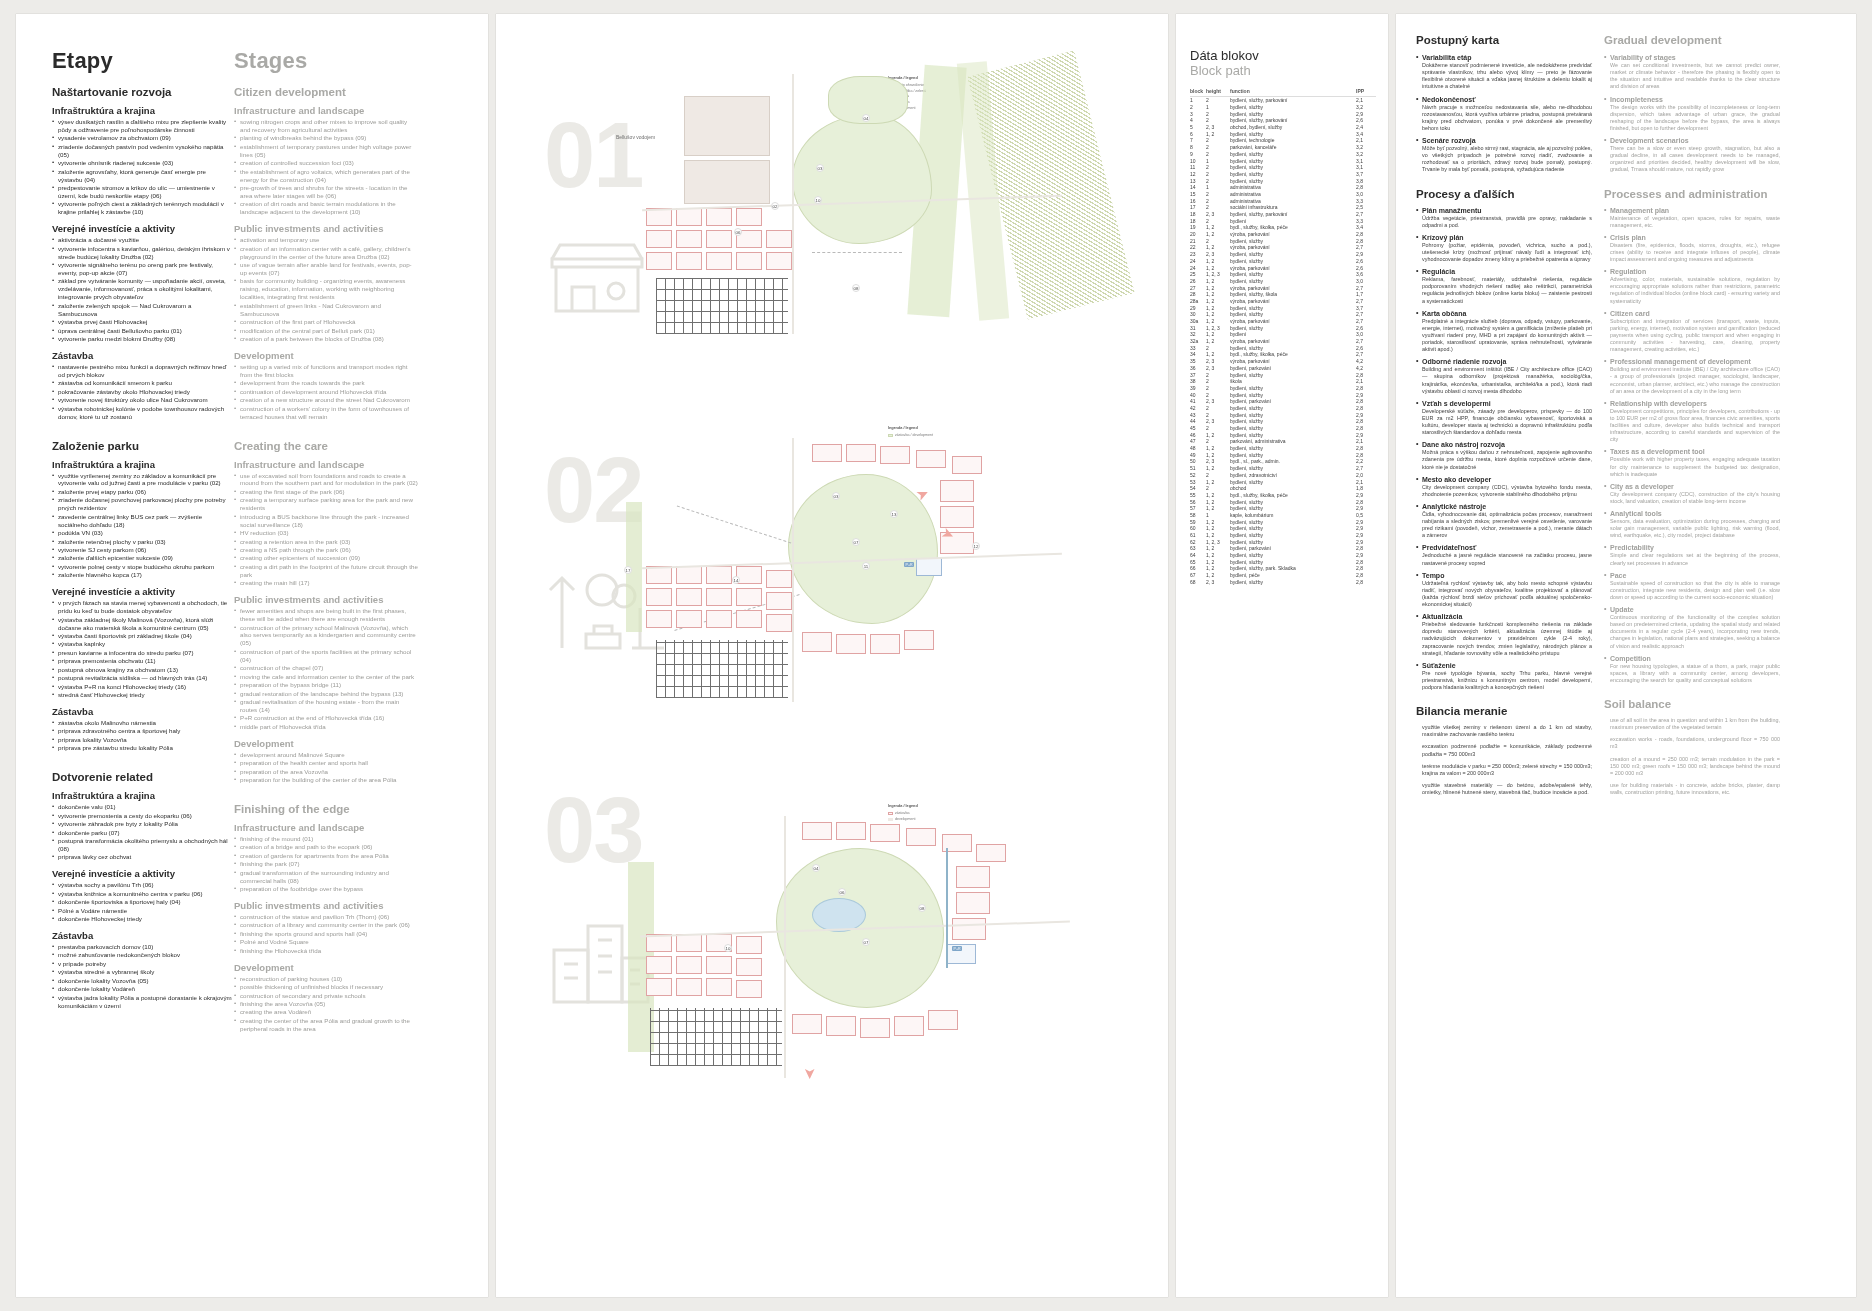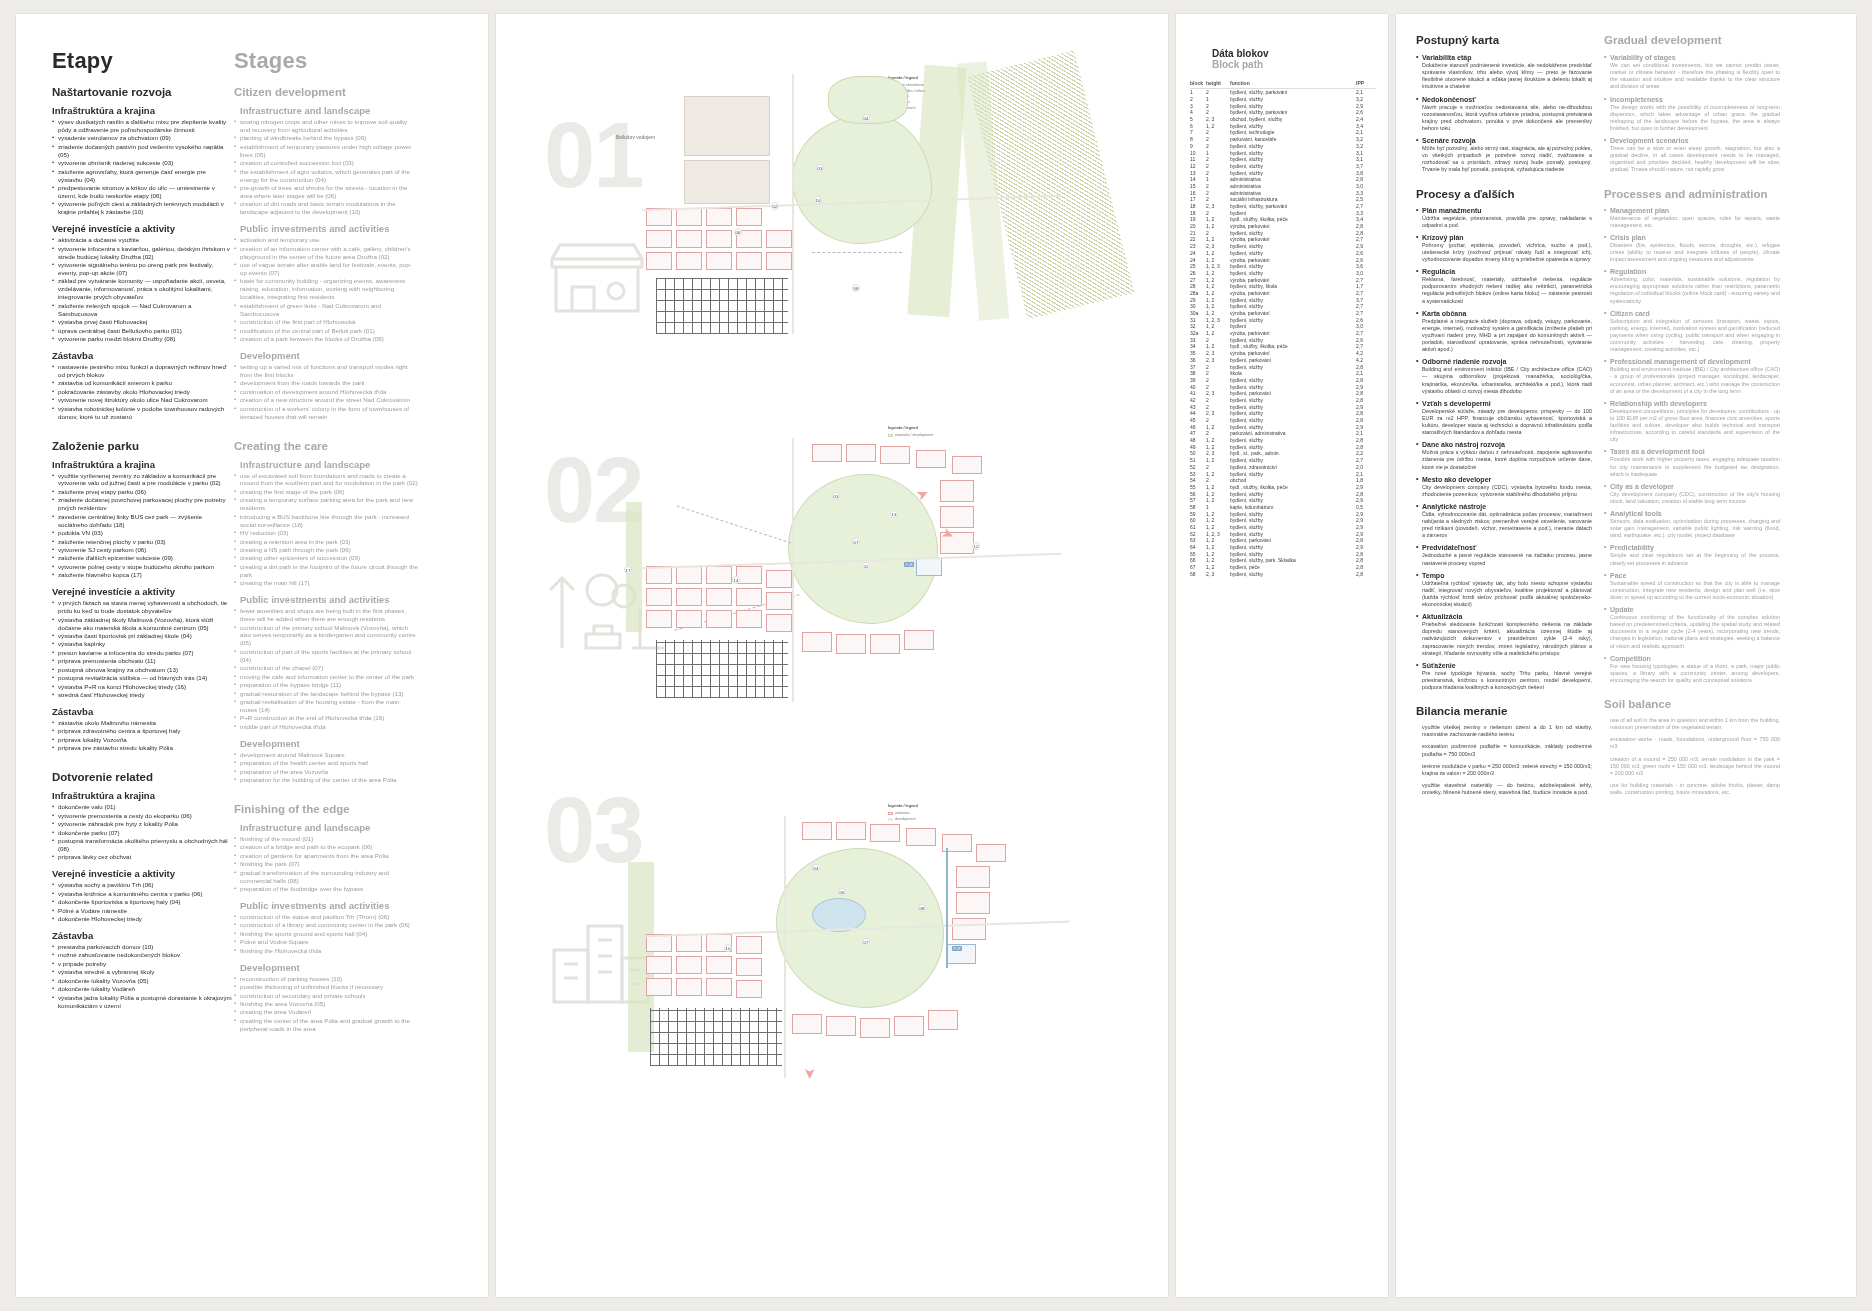--- a/index.html
+++ b/index.html
@@ -19,21 +19,21 @@
   #sheet-plans { left:496px; top:14px;  width:672px;  height:1283px; }
   #sheet-data  { left:1176px;top:14px;  width:212px;  height:1283px; }
   #sheet-dev   { left:1396px;top:14px;  width:460px;  height:1283px; }
 
   
   .h-main { font-size:22px; font-weight:bold; letter-spacing:.2px; }
   .h-main.grey { color:#a9a9a6; font-weight:bold; }
   .h-sec  { font-size:11.5px; font-weight:bold; margin:0 0 3px 0; }
   .h-sec.grey { color:#a9a9a6; }
   .h-sub  { font-size:9.5px; font-weight:bold; margin:7px 0 2px 0; }
-  .h-sub.grey { color:#a9a9a6; font-weight:bold;margin-left:6px; }
+  .h-sub.grey { color:#a9a9a6; font-weight:bold; }
   ul.bl { list-style:none; margin:0 0 5px 0; padding:0; }
   ul.bl li { font-size:6.2px; line-height:1.28; padding-left:6px; position:relative; margin-bottom:0.5px; }
   ul.bl li:before { content:"•"; position:absolute; left:0; top:-1px; font-size:6.2px; }
   ul.bl.grey li { color:#9a9a97; }
   .col { position:absolute; top:0; }
 
   
   #col-sk { left:36px; top:34px; width:180px; }
   #col-en { left:218px; top:34px; width:184px; }
 
@@ -73,21 +73,21 @@
     position:absolute; font-size:3.6px; color:#fff; background:#7fa6c9;
     padding:0.5px 1.5px; border-radius:1px;
   }
   .arrow-red { position:absolute; color:#f0a7a0; font-size:15px; line-height:1; }
 
   
   .iconsketch { position:absolute; color:#e6e5e1; }
 
   
   #sheet-data .inner { position:absolute; left:14px; top:34px; width:186px; }
-  .datahead { font-size:10px; font-weight:bold;margin-left:22px; }
+  .datahead { font-size:13px; font-weight:normal; }
   .datahead.grey { color:#a9a9a6; }
   table.blockdata { border-collapse:collapse; margin-top:10px; width:100%; }
   table.blockdata th {
     font-size:5px; font-weight:bold; text-align:left; color:#555;
     padding:0 2px 2px 0; border-bottom:0.4px solid #ddd; white-space:nowrap;
   }
   table.blockdata td {
     font-size:5px; color:#3d3d3d; padding:0.35px 2px 0.35px 0; white-space:nowrap;
   }
   table.blockdata td.c1 { width:16px; }

